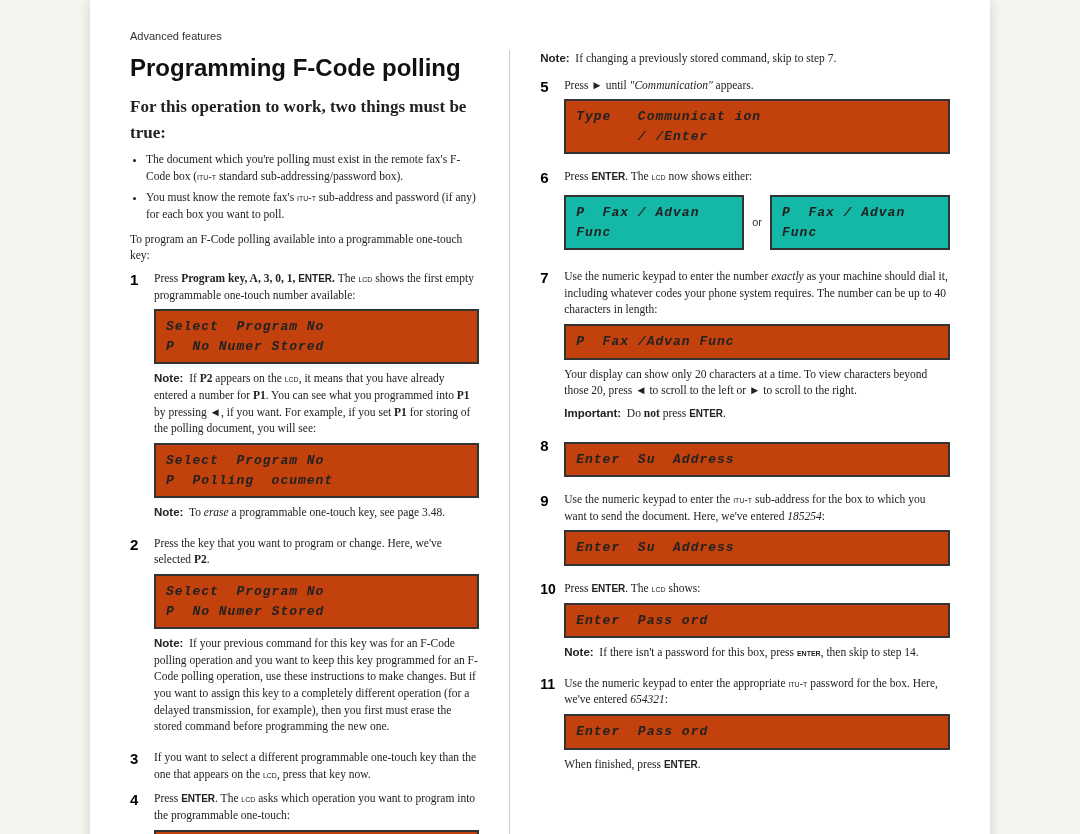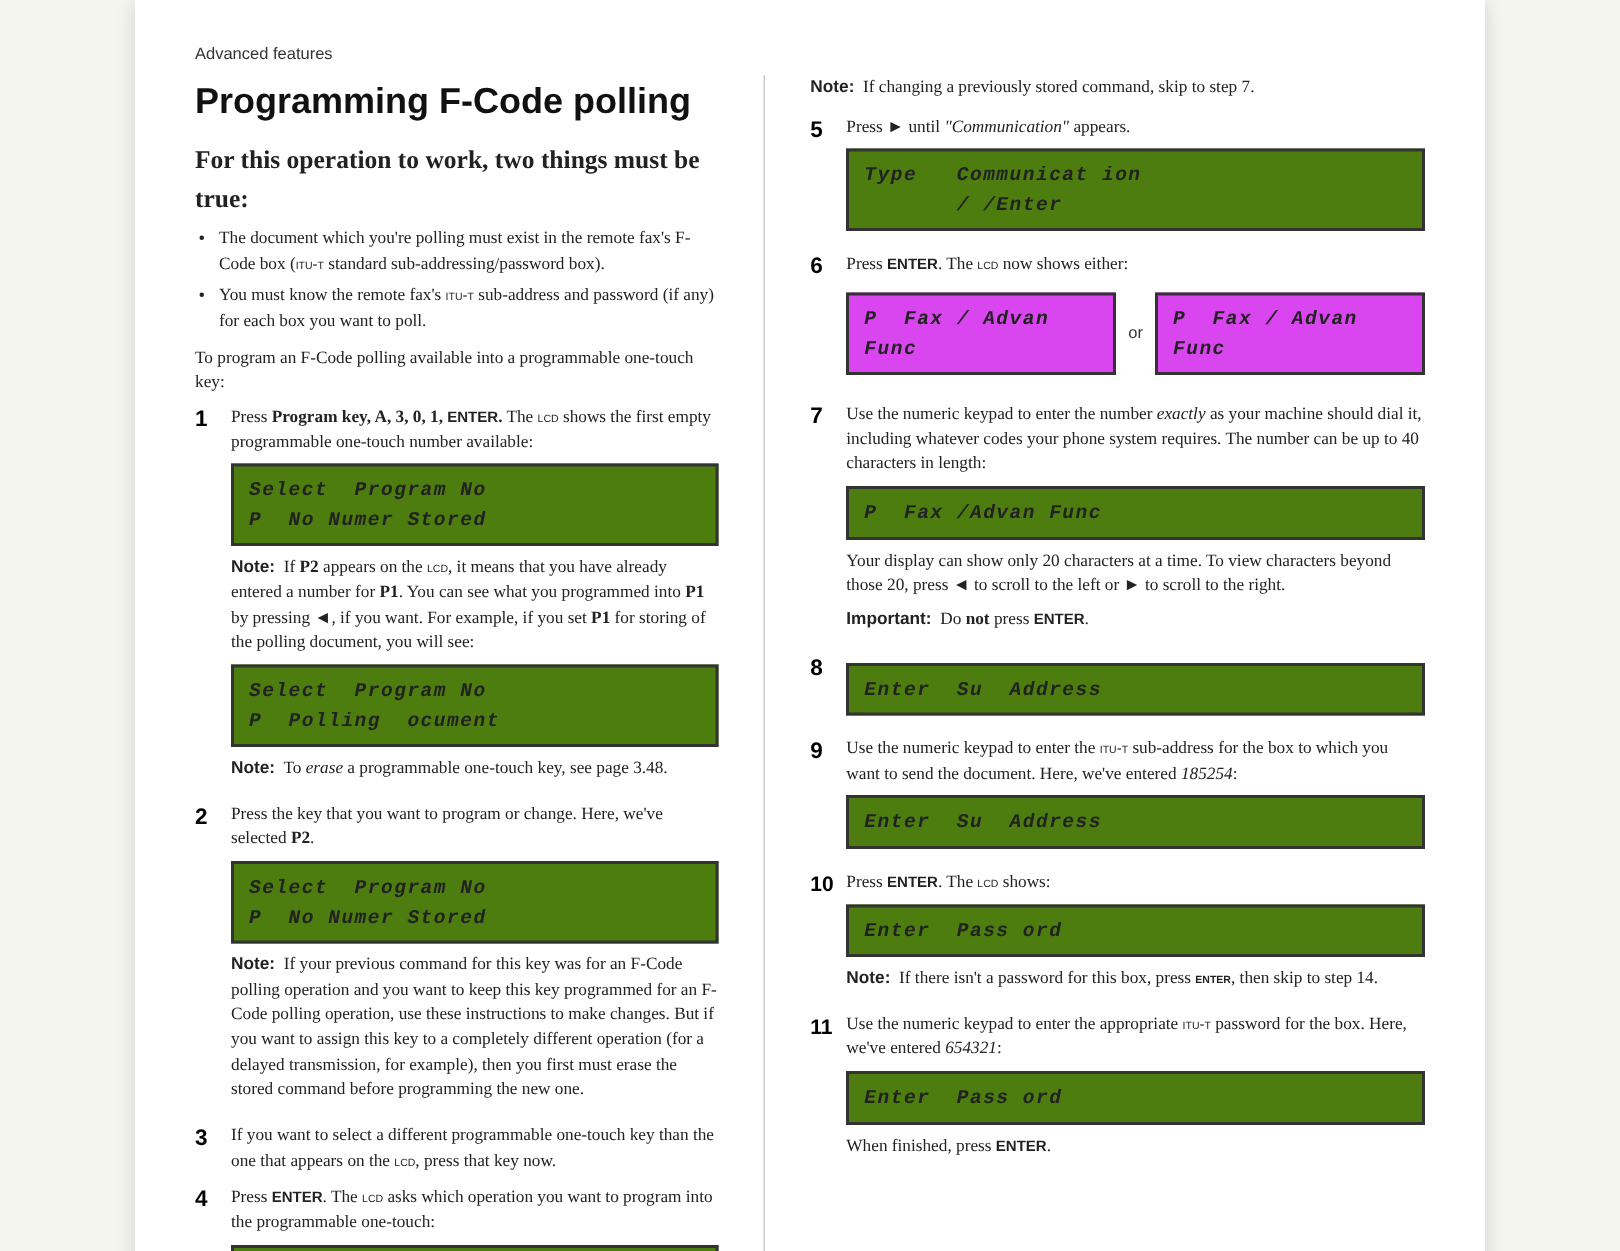--- a/index.html
+++ b/index.html
@@ -83,35 +83,35 @@
       line-height: 1.3;
     }
     .step-content {
       flex: 1;
       font-size: 11.5px;
       line-height: 1.45;
       color: #222;
     }
     .lcd-box {
       border: 2px solid #333;
-      background: #d946ef;
+      background: #14b8a6;
       padding: 6px 10px;
       margin: 6px 0;
       font-family: 'Courier New', Courier, monospace;
       font-size: 13px;
       font-weight: bold;
       font-style: italic;
       line-height: 1.5;
       display: inline-block;
       min-width: 180px;
       letter-spacing: 1px;
     }
     .lcd-box-full {
       border: 2px solid #333;
-      background: #4d7c0f;
+      background: #c2410c;
       padding: 6px 10px;
       margin: 6px 0;
       font-family: 'Courier New', Courier, monospace;
       font-size: 13px;
       font-weight: bold;
       font-style: italic;
       line-height: 1.5;
       display: block;
       letter-spacing: 1px;
     }

